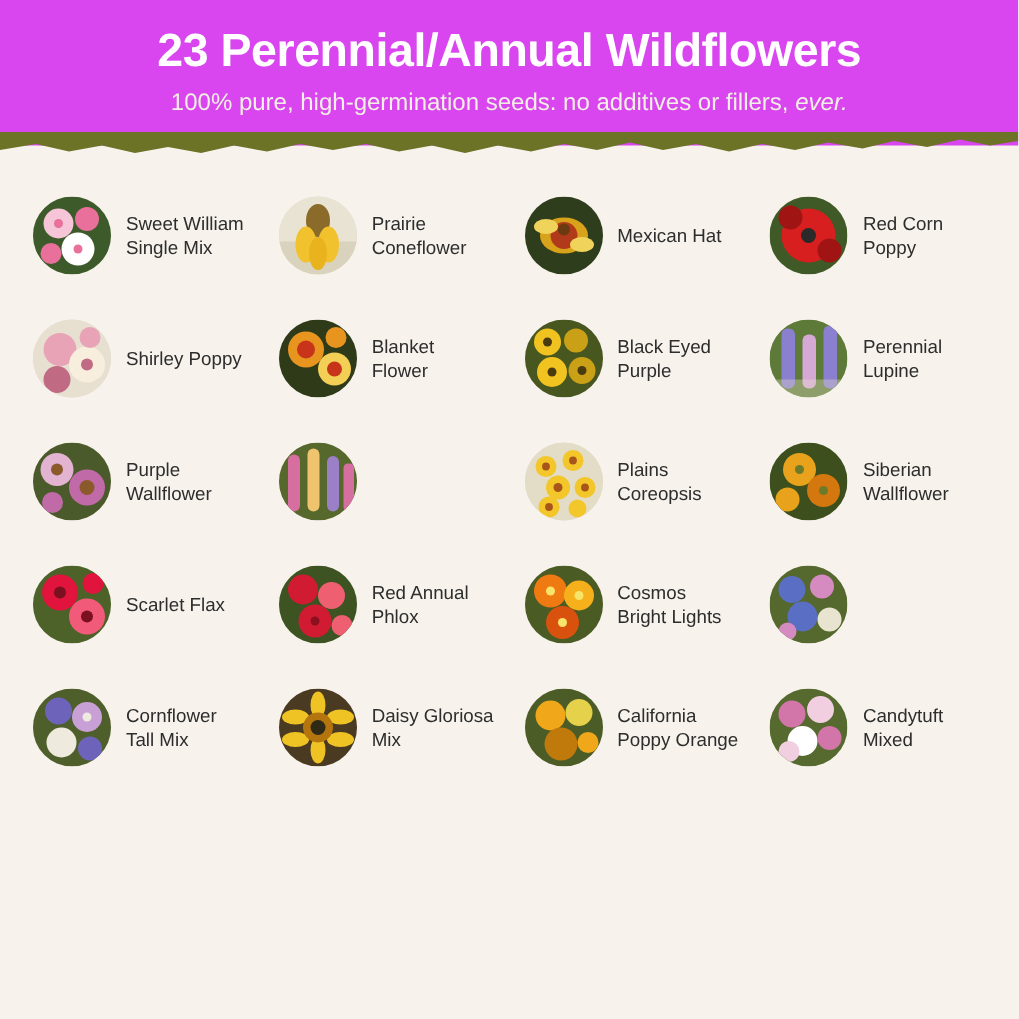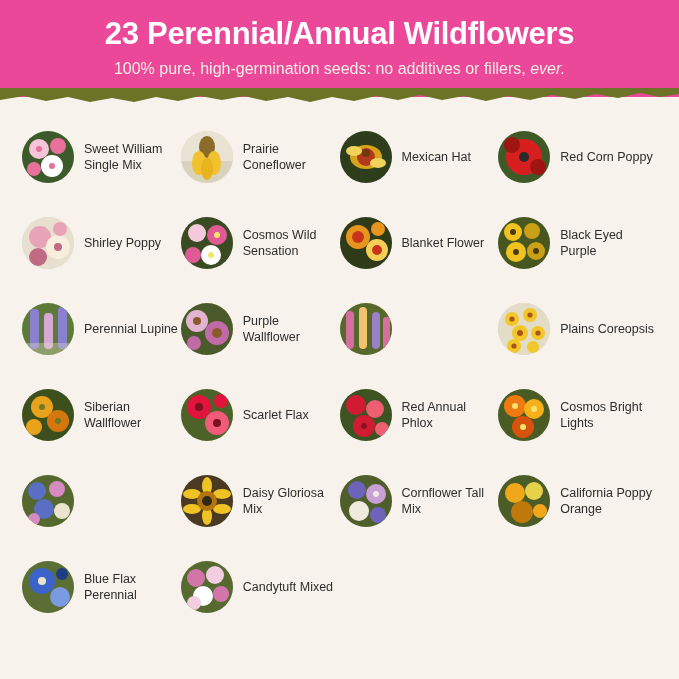--- a/index.html
+++ b/index.html
@@ -20,21 +20,21 @@
     height: 679px;
     background: #f7f3ec;
     overflow: hidden;
   }
 
   
   .header {
     position: relative;
     width: 679px;
     height: 97px;
-    background: #ec4899;
+    background: #d946ef;
     box-sizing: border-box;
     padding-top: 16px;
     text-align: center;
     overflow: hidden;
   }
   .header-title {
     font-size: 31px;
     font-weight: bold;
     color: #ffffff;
     letter-spacing: -0.3px;
@@ -67,20 +67,21 @@
     position: absolute;
     top: 126px;
     left: 0;
     width: 679px;
     padding: 0 22px;
     box-sizing: border-box;
     display: grid;
     grid-template-columns: repeat(4, 1fr);
     row-gap: 24px;
     column-gap: 0px;
+    gap: 20px;
   }
   .item {
     display: flex;
     align-items: center;
     gap: 10px;
     height: 62px;
   }
   .thumb {
     width: 52px;
     height: 52px;
@@ -182,34 +183,20 @@
             <circle cx="18" cy="20" r="11" fill="#e8a3b6"></circle>
             <circle cx="36" cy="30" r="12" fill="#f7eede"></circle>
             <circle cx="16" cy="40" r="9" fill="#c06a84"></circle>
             <circle cx="38" cy="12" r="7" fill="#e8a3b6"></circle>
             <circle cx="36" cy="30" r="4" fill="#c06a84"></circle>
           </svg>
       </div>
       <div class="item-label">Shirley Poppy</div>
     </div>
 
-    <div class="item">
-      <div class="thumb">
-        <svg viewBox="0 0 52 52">
-            <rect width="52" height="52" fill="#3a4a22"></rect>
-            <circle cx="16" cy="16" r="9" fill="#f5c9dd"></circle>
-            <circle cx="36" cy="18" r="10" fill="#e05b96"></circle>
-            <circle cx="30" cy="38" r="10" fill="#ffffff"></circle>
-            <circle cx="12" cy="38" r="8" fill="#e05b96"></circle>
-            <circle cx="36" cy="18" r="3" fill="#f7e46a"></circle>
-            <circle cx="30" cy="38" r="3" fill="#f7e46a"></circle>
-          </svg>
-      </div>
-      <div class="item-label">Cosmos Wild Sensation</div>
-    </div>
 
     <div class="item">
       <div class="thumb">
         <svg viewBox="0 0 52 52">
             <rect width="52" height="52" fill="#2f3a18"></rect>
             <circle cx="18" cy="20" r="12" fill="#e8951f"></circle>
             <circle cx="18" cy="20" r="6" fill="#c8341a"></circle>
             <circle cx="37" cy="33" r="11" fill="#f3cf55"></circle>
             <circle cx="37" cy="33" r="5" fill="#c8341a"></circle>
             <circle cx="38" cy="12" r="7" fill="#e8951f"></circle>
@@ -359,75 +346,63 @@
             <circle cx="22" cy="34" r="10" fill="#5a6fc4"></circle>
             <circle cx="40" cy="36" r="8" fill="#e9e4cf"></circle>
             <circle cx="12" cy="44" r="6" fill="#d58ac0"></circle>
           </svg>
       </div>
     </div>
 
     <div class="item">
       <div class="thumb">
         <svg viewBox="0 0 52 52">
+            <rect width="52" height="52" fill="#4f5f2c"></rect>
+            <circle cx="17" cy="15" r="9" fill="#6d63bb"></circle>
+            <circle cx="36" cy="19" r="10" fill="#c9a0d6"></circle>
+            <circle cx="19" cy="36" r="10" fill="#efeade"></circle>
+            <circle cx="38" cy="40" r="8" fill="#6d63bb"></circle>
+            <circle cx="36" cy="19" r="3" fill="#efeade"></circle>
+          </svg>
+      </div>
+      <div class="item-label">Cornflower Tall Mix</div>
+    </div>
+
+    <div class="item">
+      <div class="thumb">
+        <svg viewBox="0 0 52 52">
             <rect width="52" height="52" fill="#4a3a22"></rect>
             <g fill="#f0c324">
               <ellipse cx="26" cy="11" rx="5" ry="9"></ellipse>
               <ellipse cx="41" cy="19" rx="9" ry="5"></ellipse>
               <ellipse cx="41" cy="34" rx="9" ry="5"></ellipse>
               <ellipse cx="26" cy="41" rx="5" ry="9"></ellipse>
               <ellipse cx="11" cy="34" rx="9" ry="5"></ellipse>
               <ellipse cx="11" cy="19" rx="9" ry="5"></ellipse>
             </g>
             <circle cx="26" cy="26" r="10" fill="#b4750f"></circle>
             <circle cx="26" cy="26" r="5" fill="#2e2a16"></circle>
           </svg>
       </div>
       <div class="item-label">Daisy Gloriosa Mix</div>
     </div>
 
     <div class="item">
       <div class="thumb">
         <svg viewBox="0 0 52 52">
-            <rect width="52" height="52" fill="#4f5f2c"></rect>
-            <circle cx="17" cy="15" r="9" fill="#6d63bb"></circle>
-            <circle cx="36" cy="19" r="10" fill="#c9a0d6"></circle>
-            <circle cx="19" cy="36" r="10" fill="#efeade"></circle>
-            <circle cx="38" cy="40" r="8" fill="#6d63bb"></circle>
-            <circle cx="36" cy="19" r="3" fill="#efeade"></circle>
-          </svg>
-      </div>
-      <div class="item-label">Cornflower Tall Mix</div>
-    </div>
-
-    <div class="item">
-      <div class="thumb">
-        <svg viewBox="0 0 52 52">
             <rect width="52" height="52" fill="#4b5c26"></rect>
             <circle cx="17" cy="18" r="10" fill="#f0a81a"></circle>
             <circle cx="36" cy="16" r="9" fill="#e6d24a"></circle>
             <circle cx="24" cy="37" r="11" fill="#c07a0c"></circle>
             <circle cx="42" cy="36" r="7" fill="#f0a81a"></circle>
           </svg>
       </div>
       <div class="item-label">California Poppy Orange</div>
     </div>
 
-    <div class="item">
-      <div class="thumb">
-        <svg viewBox="0 0 52 52">
-            <rect width="52" height="52" fill="#5b6f34"></rect>
-            <circle cx="20" cy="20" r="13" fill="#3b63c9"></circle>
-            <circle cx="20" cy="20" r="4" fill="#e9e4cf"></circle>
-            <circle cx="38" cy="36" r="10" fill="#7a9ae2"></circle>
-            <circle cx="40" cy="13" r="6" fill="#1f3c86"></circle>
-          </svg>
-      </div>
-      <div class="item-label">Blue Flax Perennial</div>
-    </div>
 
     <div class="item">
       <div class="thumb">
         <svg viewBox="0 0 52 52">
             <rect width="52" height="52" fill="#566a2f"></rect>
             <circle cx="15" cy="17" r="9" fill="#d276aa"></circle>
             <circle cx="34" cy="14" r="9" fill="#f1cfe0"></circle>
             <circle cx="22" cy="35" r="10" fill="#ffffff"></circle>
             <circle cx="40" cy="33" r="8" fill="#d276aa"></circle>
             <circle cx="13" cy="42" r="7" fill="#f1cfe0"></circle>

